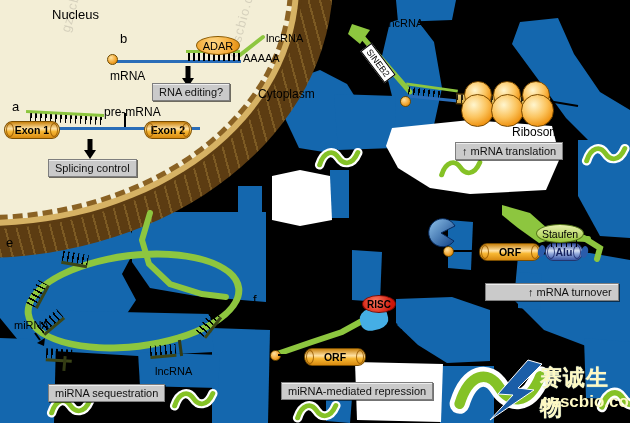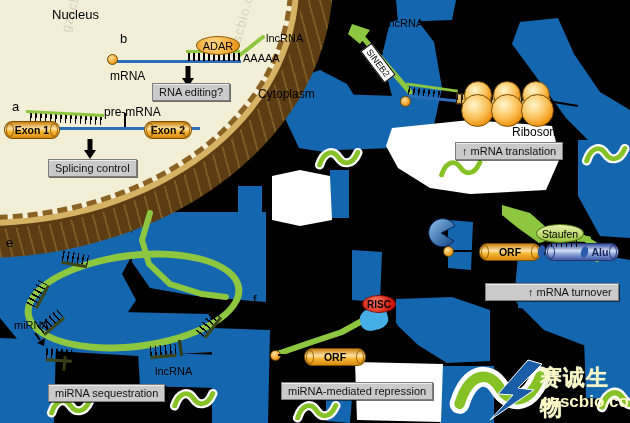--- a/index.html
+++ b/index.html
@@ -9,21 +9,21 @@
   .t{position:absolute;white-space:nowrap;line-height:1;}
   .blk{color:#000;}
   .box{position:absolute;background:#cacaca;border:1px solid #7e7e7e;
        box-shadow:1px 1px 0 rgba(0,0,0,.55), inset 0 1px 0 #eee;
        font-size:11px;padding:2px 6px;white-space:nowrap;color:#111;text-align:center;}
   .cyl{position:absolute;border-radius:8px/50%;font-size:10.5px;font-weight:600;
        display:flex;align-items:center;justify-content:center;}
   .cyl-o{background:linear-gradient(180deg,#c9830f,#ffe2a4 42%,#f7b733 60%,#d88a10);
          border:1px solid #7a4d00;color:#000;}
   .cyl-b{background:linear-gradient(180deg,#35509d,#d6e0f4 42%,#8fa6da 62%,#3d5aa8);
-         border:1px solid #22356e;color:#14205c;padding-left:36px;}
+         border:1px solid #22356e;color:#14205c;}
   .cyl::before,.cyl::after{content:"";position:absolute;top:1px;bottom:1px;width:6px;
          border-radius:50%;}
   .cyl-o::before{left:1px;border:1px solid rgba(150,90,0,.85);}
   .cyl-o::after{right:1px;border:1px solid rgba(150,90,0,.85);}
   .cyl-b::before{left:1px;border:1px solid rgba(30,45,110,.85);}
   .cyl-b::after{right:1px;border:1px solid rgba(30,45,110,.85);}
   .ticks{position:absolute;background:repeating-linear-gradient(90deg,#000 0 1.5px,transparent 1.5px 5px);}
   .gbar{position:absolute;background:#8dc63f;}
   .bline{position:absolute;background:#2a6db8;height:3px;}
   .kline{position:absolute;background:#000;height:2px;}

